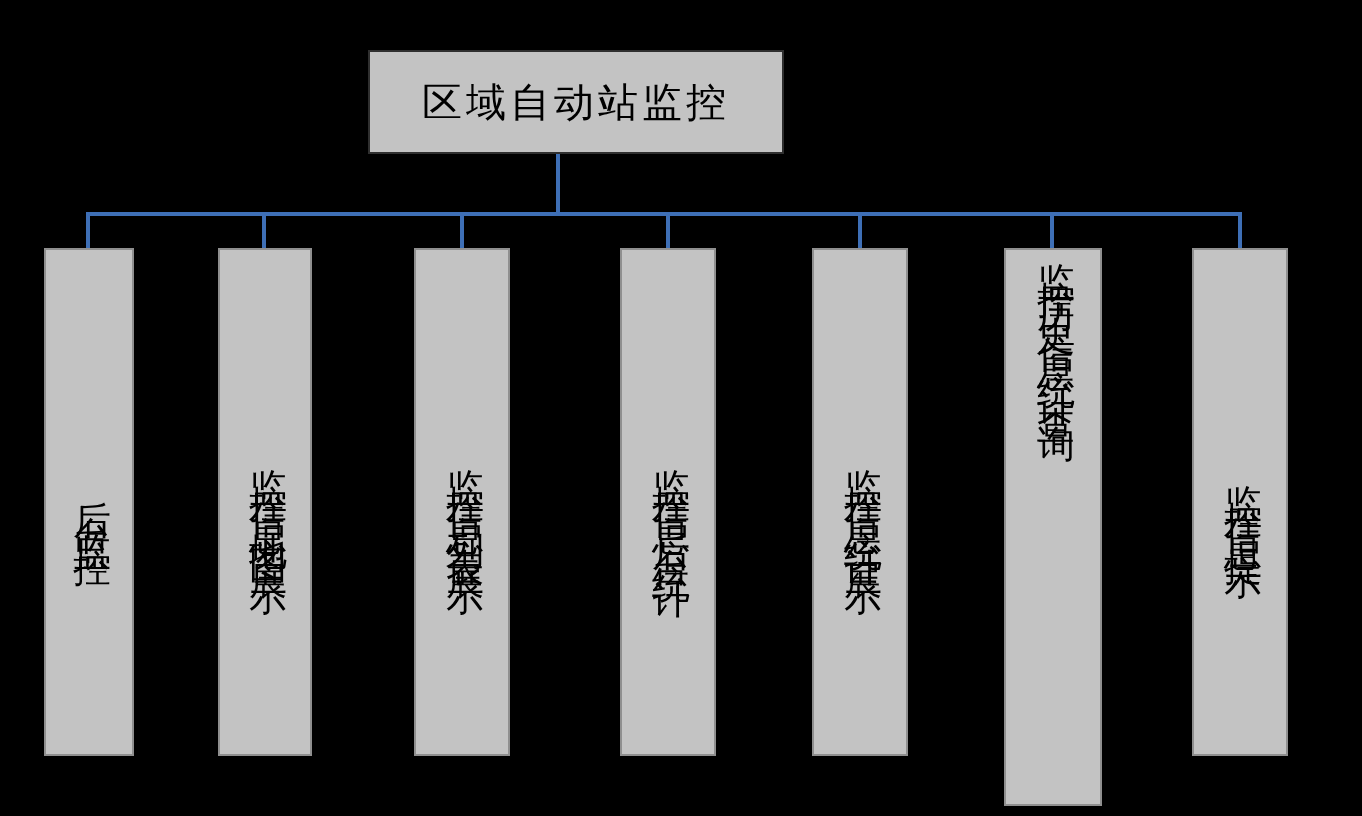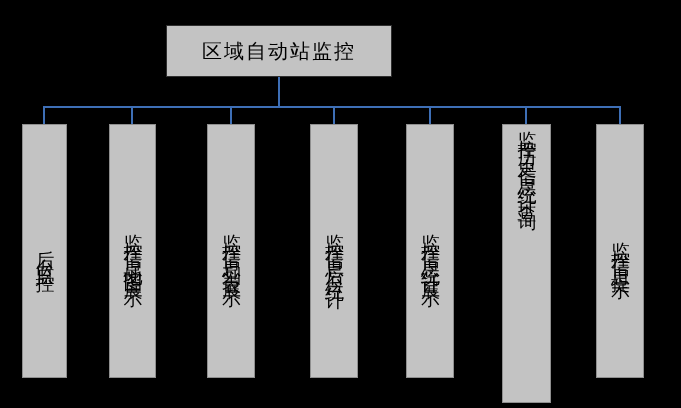--- a/index.html
+++ b/index.html
@@ -19,23 +19,23 @@
     position: absolute;
     background: #c3c3c3;
     border: 1px solid #8f8f8f;
     box-sizing: border-box;
     display: flex;
     align-items: center;
     justify-content: center;
     color: #000;
   }
   .root {
-    left: 166px;
+    left: 184px;
     top: 25px;
-    width: 226px;
+    width: 208px;
     height: 52px;
     font-size: 20px;
     letter-spacing: 2px;
     border-color: #2f2f2f;
     white-space: nowrap;
   }
   .child {
     top: 124px;
     height: 254px;
   }

